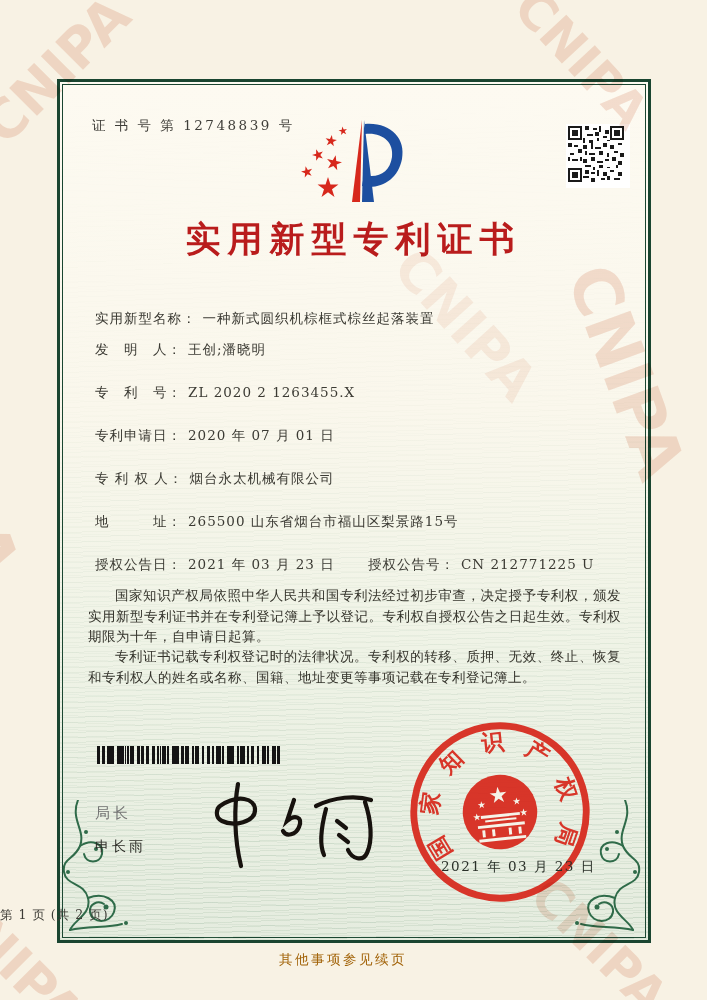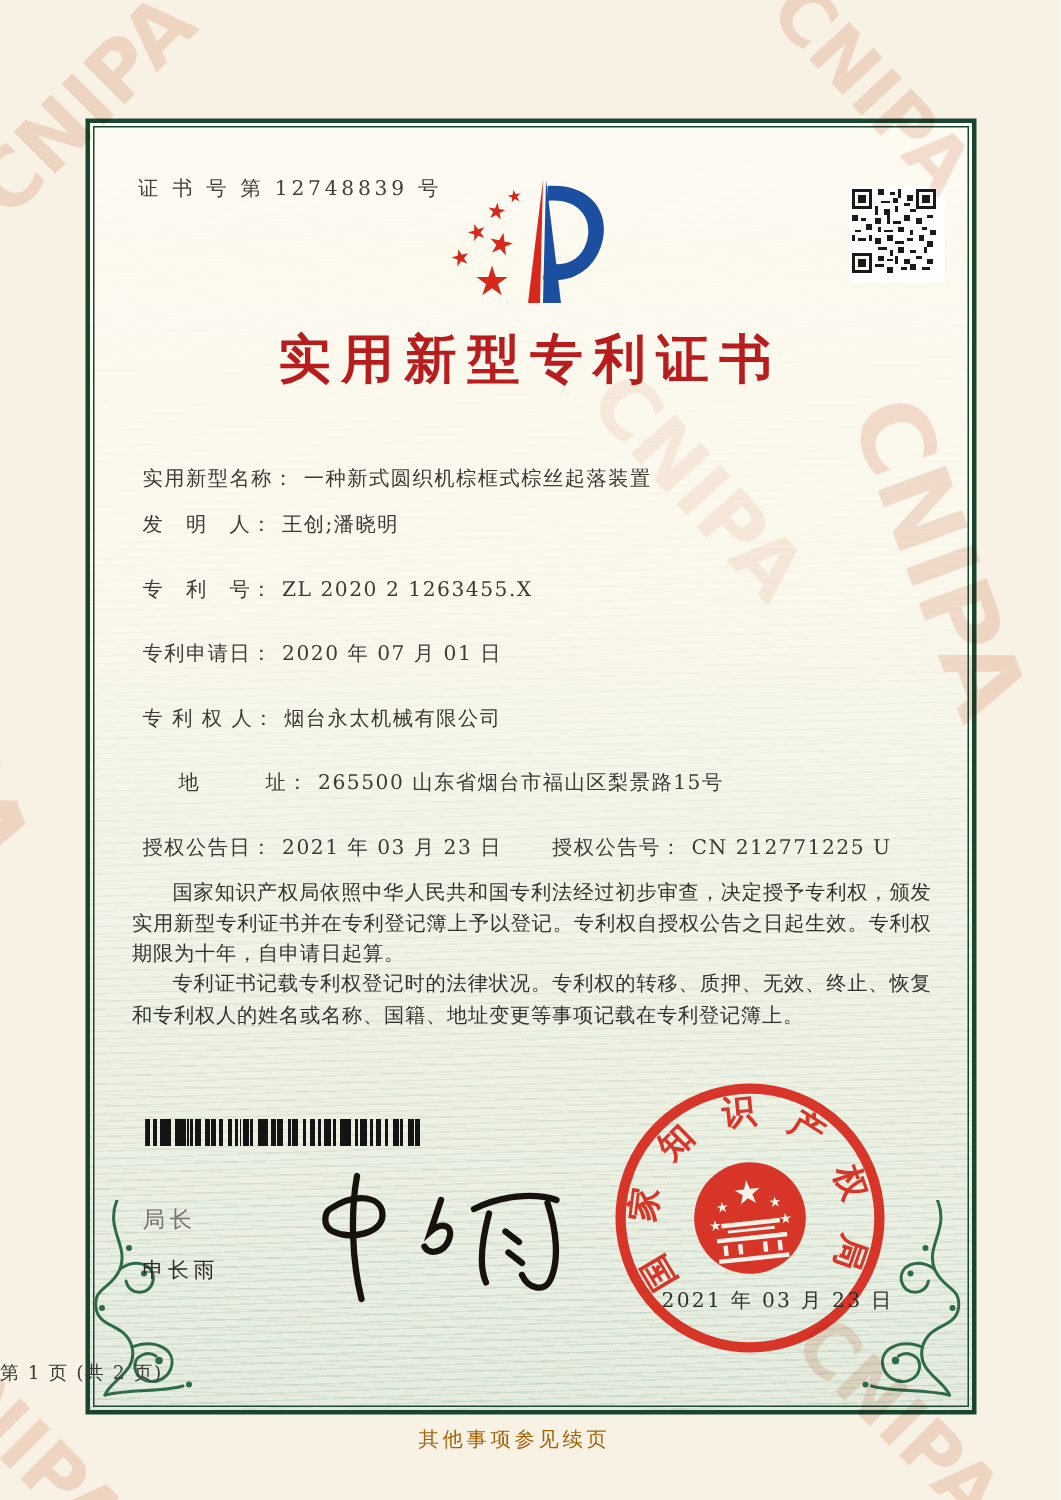--- a/index.html
+++ b/index.html
@@ -164,21 +164,21 @@
     </div>
     <div class="frow" style="top:92px;">
       <span>专　利　号：</span><span class="val">ZL 2020 2 1263455.X</span>
     </div>
     <div class="frow" style="top:135px;">
       <span>专利申请日：</span><span class="val">2020 年 07 月 01 日</span>
     </div>
     <div class="frow" style="top:178px;">
       <span>专 利 权 人：</span><span class="val">烟台永太机械有限公司</span>
     </div>
-    <div class="frow" style="top:221px;margin-left:24px;">
+    <div class="frow" style="top:221px;">
       <span>地　　　址：</span><span class="val">265500 山东省烟台市福山区梨景路15号</span>
     </div>
     <div class="frow" style="top:264px;">
       <span>授权公告日：</span><span class="val">2021 年 03 月 23 日</span>
       <span class="grant-no">
         <span>授权公告号：</span><span class="val">CN 212771225 U</span>
       </span>
     </div>
   </div>
 

